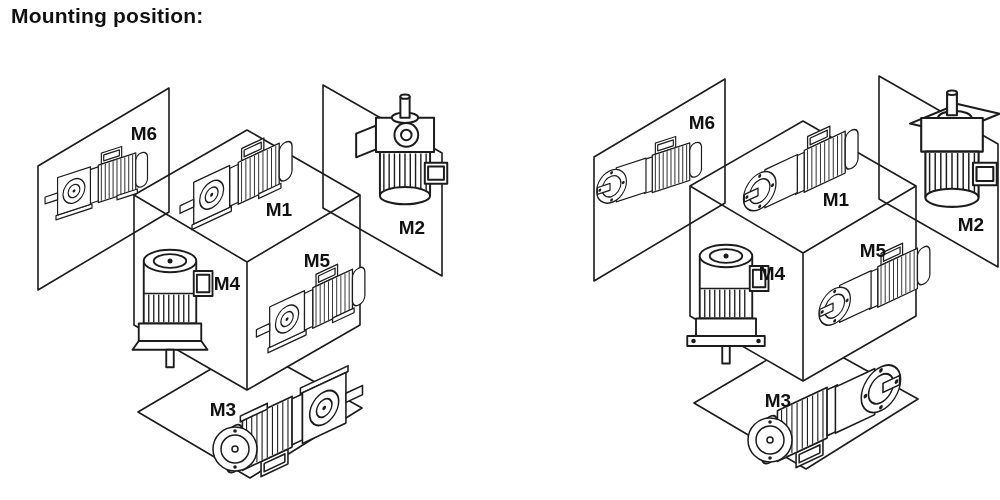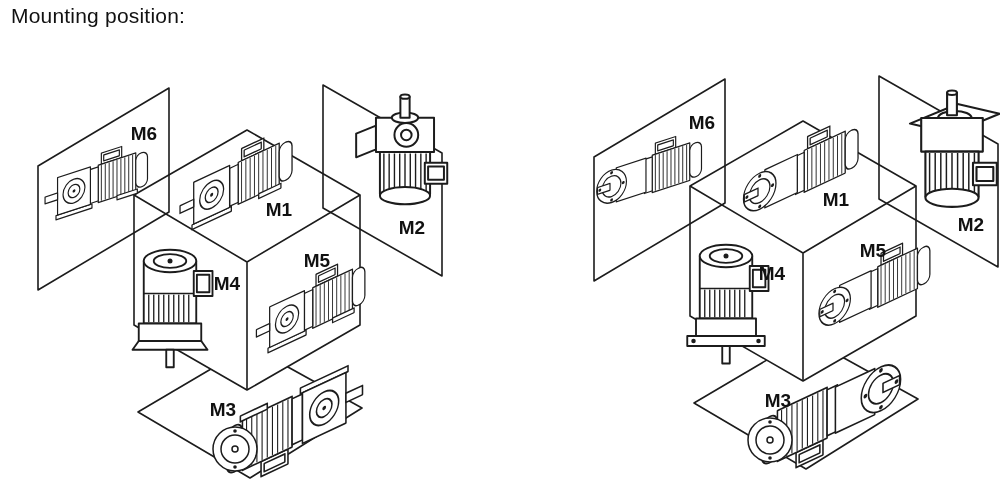--- a/index.html
+++ b/index.html
@@ -1,18 +1,18 @@
 <!DOCTYPE html>
 <html><head>
 <meta charset="utf-8">
 <style>
   html,body{margin:0;padding:0;background:#ffffff;}
   .stage{position:relative;width:1000px;height:500px;background:#ffffff;overflow:hidden;
          font-family:"Liberation Sans", sans-serif;}
-  .page-title{position:absolute;left:11px;top:4px;font-size:21px;font-weight:normal;color:#111111;
+  .page-title{position:absolute;left:11px;top:4px;font-size:21px;font-weight:bold;color:#111111;
               letter-spacing:0.2px;}
   svg{position:absolute;left:0;top:0;}
   .pl{fill:none;stroke:#1c1c1c;stroke-width:1.6;stroke-linejoin:round;}
   .cube{fill:#ffffff;stroke:#1c1c1c;stroke-width:1.6;stroke-linejoin:round;}
   .mot rect,.mot path,.mot circle,.mot ellipse{fill:#ffffff;stroke:#1c1c1c;stroke-width:1.5;stroke-linejoin:round;}
   .mot .fin{fill:none;stroke:#1c1c1c;stroke-width:1.05;}
   .mot .dot{fill:#1c1c1c;stroke:none;}
   text.lbl{font-family:"Liberation Sans", sans-serif;font-size:19px;font-weight:bold;fill:#111111;text-anchor:middle;}
 </style>
 </head>

